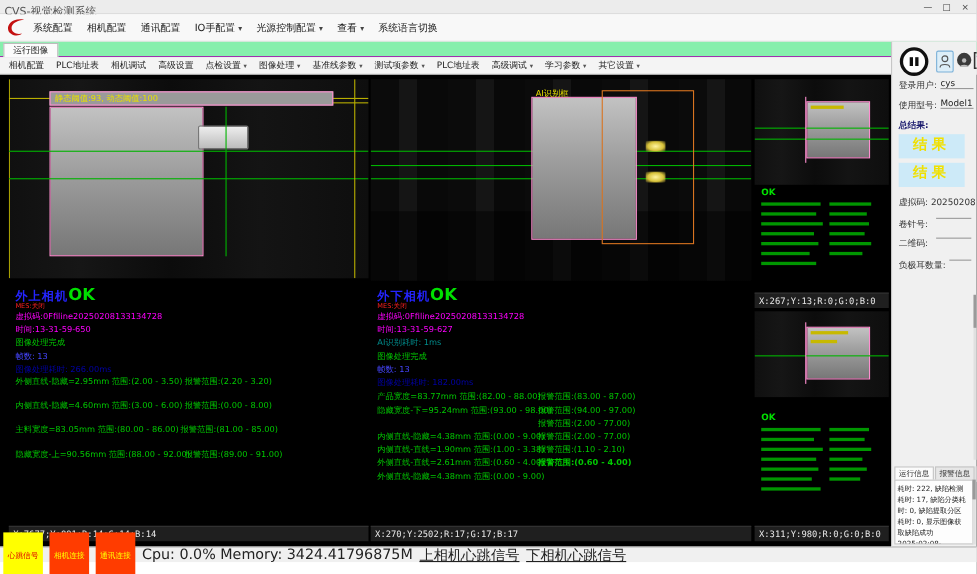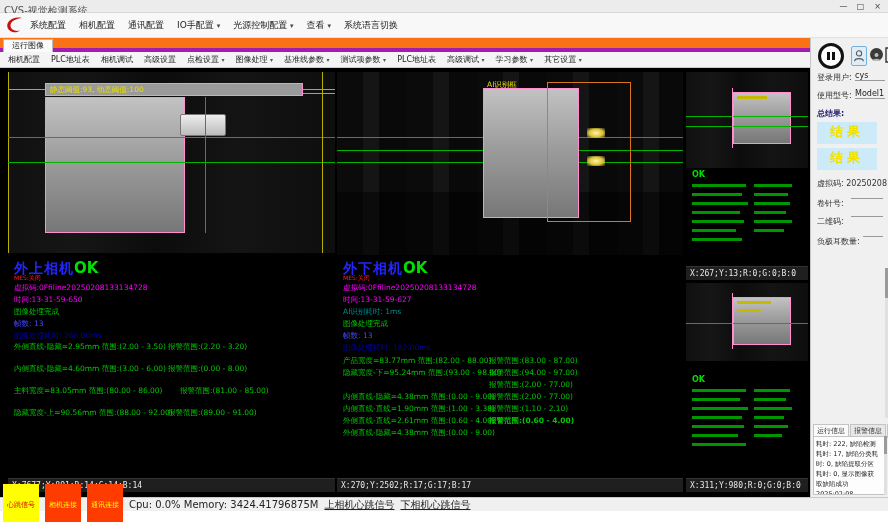--- a/index.html
+++ b/index.html
@@ -11,38 +11,38 @@
   
   .titlebar { left:0; top:0; width:888px; height:13px; background:#ececec; border-bottom:1px solid #d9d9d9; }
   .title-text { left:4px; top:4px; font-size:10px; color:#555; }
   .win-controls { right:2px; top:0; height:13px; display:flex; }
   .win-btn { width:17px; height:13px; font-size:8px; color:#444; text-align:center; line-height:13px; }
   .menubar { left:0; top:13px; width:888px; height:25px; background:#f8f8f8; border-bottom:1px solid #e2e2e2; }
   .logo { left:5px; top:2px; width:20px; height:20px; }
   .menu-items { left:30px; top:0; height:25px; display:flex; align-items:center; gap:13px; }
   .menu-item { font-size:9px; color:#222; white-space:nowrap; }
   .menu-item .arr { font-size:7px; color:#444; }
-  .tabrow { left:0; top:38px; width:888px; height:14px; background:#f97316; border-bottom:4px solid #a21caf; }
+  .tabrow { left:0; top:38px; width:888px; height:14px; background:#86efac; border-bottom:1px solid #a21caf; }
   .tab { left:3px; top:1px; height:13px; padding:0 8px; background:#fbfbfb; border:1px solid #bbb; border-bottom:none; font-size:8px; color:#222; line-height:12px; }
   .toolbar { left:0; top:52px; width:888px; height:16px; background:#f4f4f4; border-bottom:1px solid #c9c9c9; display:flex; align-items:center; padding-left:8px; gap:11px; }
   .tool-item { font-size:8px; color:#222; white-space:nowrap; }
   .tool-item .arr { font-size:6px; color:#555; }
 
   
   .main { left:0; top:68px; width:888px; height:429px; background:#000; }
   .view { background:#000; }
   .imgbox { overflow:hidden; background:
       linear-gradient(90deg, #101010 0%, #161616 20%, #0c0c0c 45%, #141414 70%, #0e0e0e 100%); }
   .imgbox2 { overflow:hidden; background:
       repeating-linear-gradient(90deg, #0b0b0b 0 26px, #151515 26px 42px, #090909 42px 70px); }
   .hline { height:1px; }
   .vline { width:1px; }
   .product { border:1px solid #ff8fd0; background:linear-gradient(180deg,#c2c2c2 0%, #9d9d9d 45%, #777 100%); }
   .coordbar { background:#1f1f1f; border-top:1px solid #333; color:#e8e8e8; font-family:"DejaVu Sans Mono", monospace; font-size:8px; line-height:13px; padding-left:4px; }
-  .cam-name { font-size:14px; font-weight:bold; color:#2424ff; letter-spacing:1px; }
+  .cam-name { font-size:11px; font-weight:bold; color:#2424ff; letter-spacing:1px; }
   .cam-ok { font-size:15px; font-weight:bold; color:#00e000; }
   .t-red { font-size:6px; color:#ff2020; }
   .t-mag { font-size:7.5px; color:#ff00ff; white-space:nowrap; }
   .t-grn { font-size:7.5px; color:#00c800; white-space:nowrap; }
   .t-blu { font-size:7.5px; color:#4646ff; }
   .t-dkb { font-size:7.5px; color:#0000a6; }
   .t-teal { font-size:7.5px; color:#008b8b; }
   .meas { font-size:7.5px; color:#00c800; white-space:nowrap; }
   .thresh-box { border:1px solid #ff8fd0; background:#9a9a9a; color:#e8e000; font-size:7.5px; line-height:11px; padding-left:4px; white-space:nowrap; overflow:hidden; }
   .ai-label { font-size:7.5px; color:#e8e000; }
@@ -63,21 +63,21 @@
   .info-tab.active { background:#fbfbfb; }
   .info-area { background:#fdfdfd; border:1px solid #c4c4c4; font-size:6.5px; color:#222; line-height:1.55; padding:2px 5px 2px 2px; overflow:hidden; }
   .scroll-track { background:#e0e0e0; }
   .scroll-thumb { background:#9a9a9a; }
 
   
   .statusbar { left:0; top:497px; width:888px; height:14px; background:#f0f0f0; border-top:1px solid #c9c9c9; display:flex; align-items:center; gap:6px; padding-left:3px; }
   .badge { font-size:7px; padding:16px 4px; white-space:nowrap; }
   .badge.yellow { background:#ffff00; color:#e00000; }
   .badge.red { background:#ff3c00; color:#ffff00; }
-  .status-text { font-size:10px; color:#222; white-space:nowrap; }
+  .status-text { font-size:13px; color:#222; white-space:nowrap; }
 </style>
 </head>
 <body>
 
 <div class="screen">
 
   <div class="abs titlebar">
     <div class="abs title-text">CVS-视觉检测系统</div>
     <div class="abs win-controls">
       <span class="win-btn">—</span>
@@ -144,21 +144,21 @@
       <div class="abs t-mag" style="left:6px; top:223px;">时间:13-31-59-650</div>
       <div class="abs t-grn" style="left:6px; top:235px;">图像处理完成</div>
       <div class="abs t-blu" style="left:6px; top:247px;">帧数: 13</div>
       <div class="abs t-dkb" style="left:6px; top:259px;">图像处理耗时: 266.00ms</div>
 
       <div class="abs meas" style="left:6px; top:270px;">外侧直线-隐藏=2.95mm 范围:(2.00 - 3.50)</div>
       <div class="abs meas" style="left:160px; top:270px;">报警范围:(2.20 - 3.20)</div>
       <div class="abs meas" style="left:6px; top:292px;">内侧直线-隐藏=4.60mm 范围:(3.00 - 6.00)</div>
       <div class="abs meas" style="left:160px; top:292px;">报警范围:(0.00 - 8.00)</div>
       <div class="abs meas" style="left:6px; top:314px;">主料宽度=83.05mm 范围:(80.00 - 86.00)</div>
-      <div class="abs meas" style="left:172px; top:314px;">报警范围:(81.00 - 85.00)</div>
+      <div class="abs meas" style="left:156px; top:314px;">报警范围:(81.00 - 85.00)</div>
       <div class="abs meas" style="left:6px; top:336px;">隐藏宽度-上=90.56mm 范围:(88.00 - 92.00)</div>
       <div class="abs meas" style="left:160px; top:336px;">报警范围:(89.00 - 91.00)</div>
 
       <div class="abs coordbar" style="left:0; top:406px; width:327px; height:14px;">X:7677;Y:891;R:14;G:14;B:14</div>
     </div>
 
     <div class="abs view" style="left:337px; top:4px; width:346px; height:420px;">
       <div class="abs imgbox2" style="left:0; top:0; width:346px; height:183px;">
         <div class="abs" style="left:0; top:120px; width:346px; height:63px; background:rgba(0,0,0,0.45);"></div>
         <div class="abs hline" style="left:0; top:65px; width:346px; background:#00b400;"></div>

